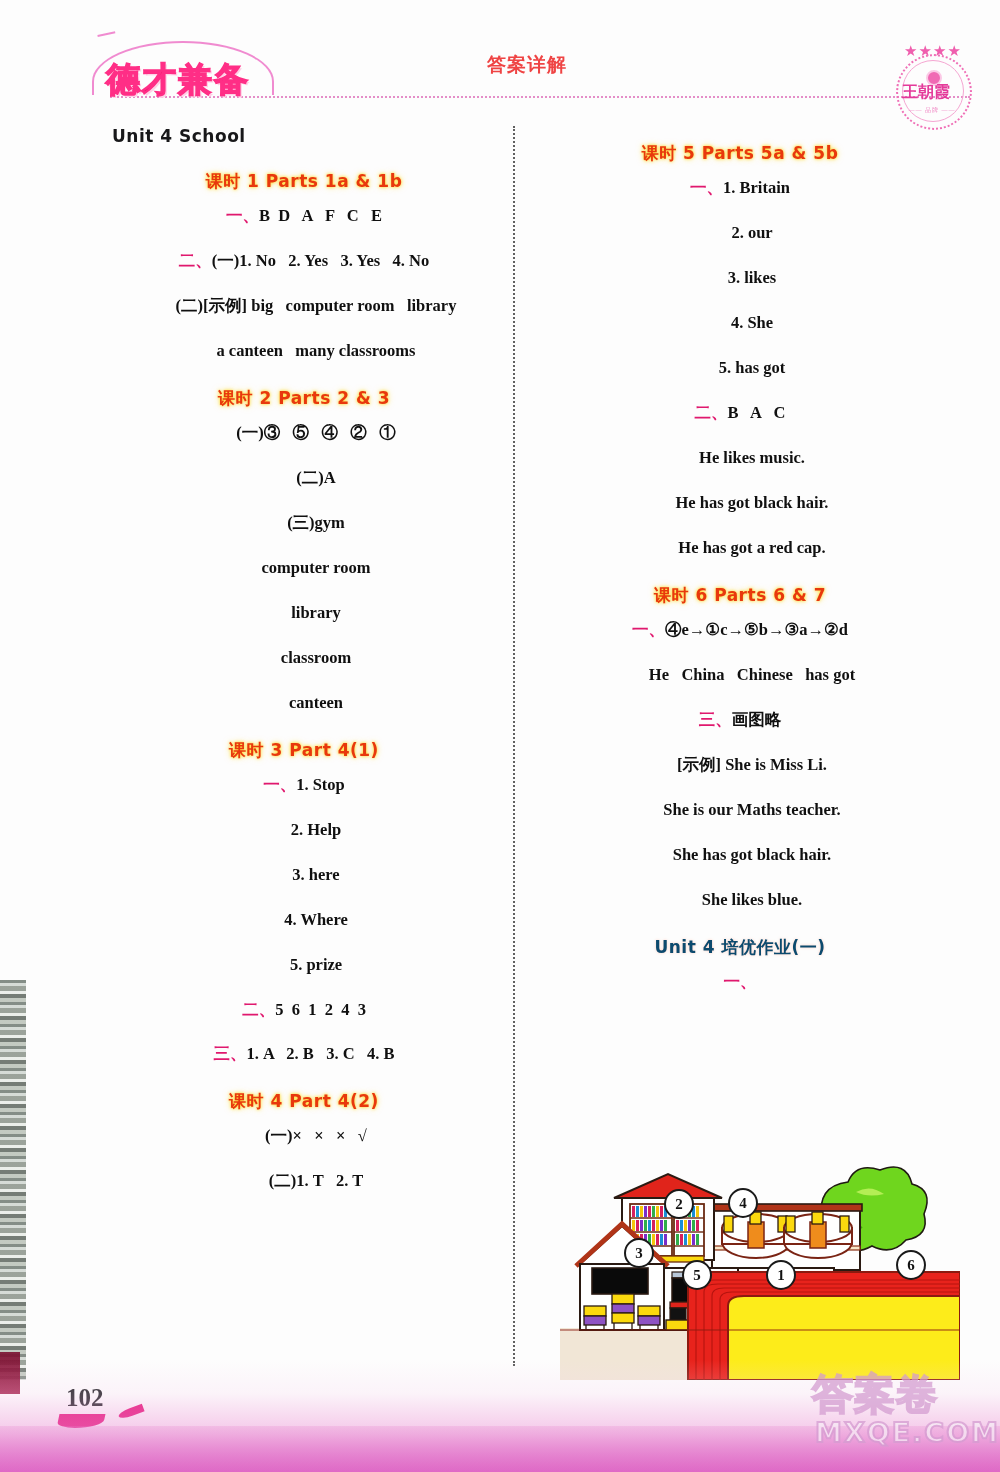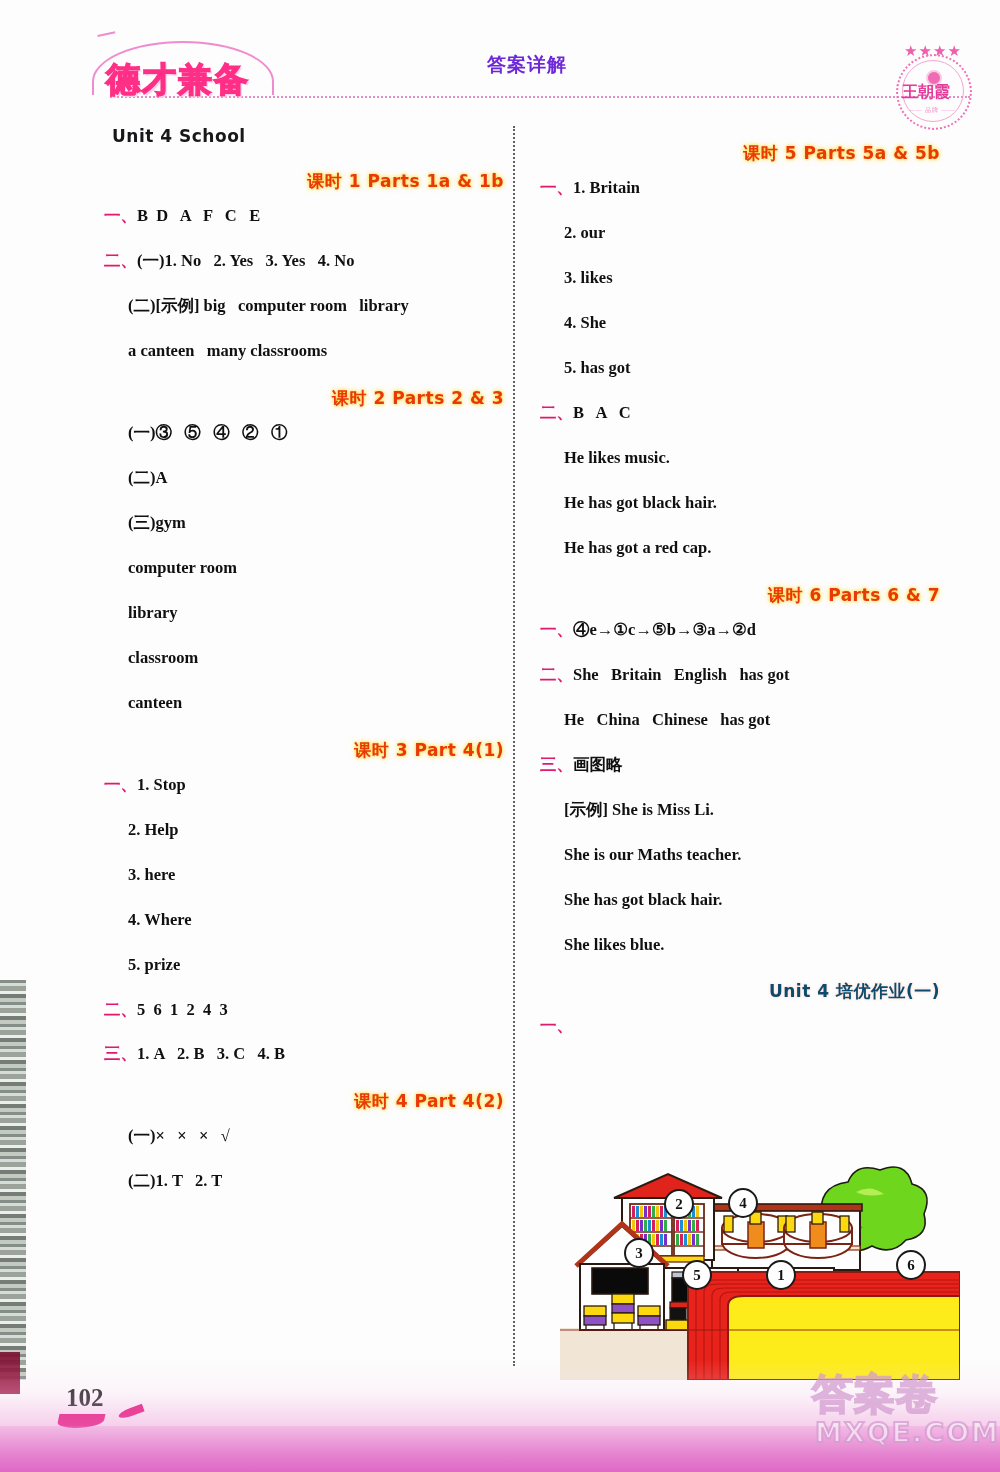--- a/index.html
+++ b/index.html
@@ -30,21 +30,21 @@
     background:linear-gradient(to bottom,rgba(255,255,255,0) 0%,
       rgba(247,214,238,.25) 30%,rgba(236,150,214,.55) 68%,rgba(226,112,200,.78) 100%);}
   .pink-wash2{position:absolute;left:0;bottom:0;width:1000px;height:46px;
     background:linear-gradient(to bottom,rgba(231,130,206,.25),rgba(217,82,190,.62));}
 
   
   .hdr-rule{position:absolute;left:110px;top:96px;width:860px;height:0;
     border-top:2px dotted #e48ec8;}
   .hdr-title{position:absolute;left:487px;top:52px;
     font-family:"DejaVu Sans","Liberation Sans",sans-serif;
-    font-size:19px;font-weight:bold;color:#6d28d9;letter-spacing:1px;}
+    font-size:19px;font-weight:bold;color:#ef4444;letter-spacing:1px;}
 
   
   .brand{position:absolute;left:106px;top:55px;width:150px;height:54px;}
   .brand-txt{position:absolute;left:0;top:2px;
     font-family:"DejaVu Sans","Liberation Sans",sans-serif;
     font-size:34px;font-weight:bold;letter-spacing:2px;
     color:#e3005a;-webkit-text-stroke:1.5px #ff2e86;
     text-shadow:0 0 1px #fff, 2px 2px 0 #ffd0e6;}
   .brand-swoosh{position:absolute;left:-14px;top:-14px;width:178px;height:52px;
     border:2px solid #f08bd0;border-bottom:none;border-radius:60% 60% 0 0/90% 90% 0 0;}
@@ -77,26 +77,26 @@
   .col-right{left:540px;}
 
   .unit-title{
     font-family:"DejaVu Sans","Liberation Sans",sans-serif;
     font-size:17px;font-weight:bold;color:#18181a;
     text-align:left;padding-left:8px;margin-bottom:24px;letter-spacing:.5px;}
 
   .sec-head{
     font-family:"DejaVu Sans","Liberation Sans",sans-serif;
     font-size:17px;font-weight:bold;color:#e8380d;
-    text-align:right;margin:16px 0 14px 0;letter-spacing:.5px;
+    text-align:center;margin:16px 0 14px 0;letter-spacing:.5px;
     text-shadow:0 0 3px rgba(255,214,0,.85),0 0 6px rgba(255,214,0,.55);}
   .sec-head.red{color:#0c4a6e;text-shadow:0 0 3px rgba(255,190,170,.7);}
 
   .line{font-size:16.5px;color:#101010;line-height:1.15;margin:12px 0 26px 0;
-    white-space:pre;font-weight:bold;}
+    white-space:pre;font-weight:bold;text-align:center;}
   .marker{color:#e0186e;font-weight:bold;}
   .idt{padding-left:24px;}
 
   .page-no{position:absolute;left:66px;top:1384px;
     font-family:"Liberation Serif",serif;font-weight:bold;font-size:25px;color:#15161a;}
   .pn-mark1{position:absolute;left:58px;top:1414px;width:46px;height:14px;
     background:#e4006f;border-radius:0 0 60% 40%;transform:skewX(-12deg);}
   .pn-mark2{position:absolute;left:118px;top:1408px;width:26px;height:8px;
     background:#e4006f;border-radius:50% 0 0 50%;transform:rotate(-20deg);}
 
@@ -181,21 +181,20 @@
         <div class="line idt"><span>2. our</span></div>
         <div class="line idt"><span>3. likes</span></div>
         <div class="line idt"><span>4. She</span></div>
         <div class="line idt"><span>5. has got</span></div>
         <div class="line"><span class="marker">二、</span><span>B   A   C</span></div>
         <div class="line idt"><span>He likes music.</span></div>
         <div class="line idt"><span>He has got black hair.</span></div>
         <div class="line idt"><span>He has got a red cap.</span></div>
         <div class="sec-head">课时 6    Parts 6 &amp; 7</div>
         <div class="line"><span class="marker">一、</span><span>④e→①c→⑤b→③a→②d</span></div>
-        <div class="line"><span class="marker">二、</span><span>She   Britain   English   has got</span></div>
         <div class="line idt"><span>He   China   Chinese   has got</span></div>
         <div class="line"><span class="marker">三、</span><span>画图略</span></div>
         <div class="line idt"><span>[示例] She is Miss Li.</span></div>
         <div class="line idt"><span>She is our Maths teacher.</span></div>
         <div class="line idt"><span>She has got black hair.</span></div>
         <div class="line idt"><span>She likes blue.</span></div>
         <div class="sec-head red">Unit 4  培优作业(一)</div>
         <div class="line"><span class="marker">一、</span><span></span></div>
       </div>
   </div>

